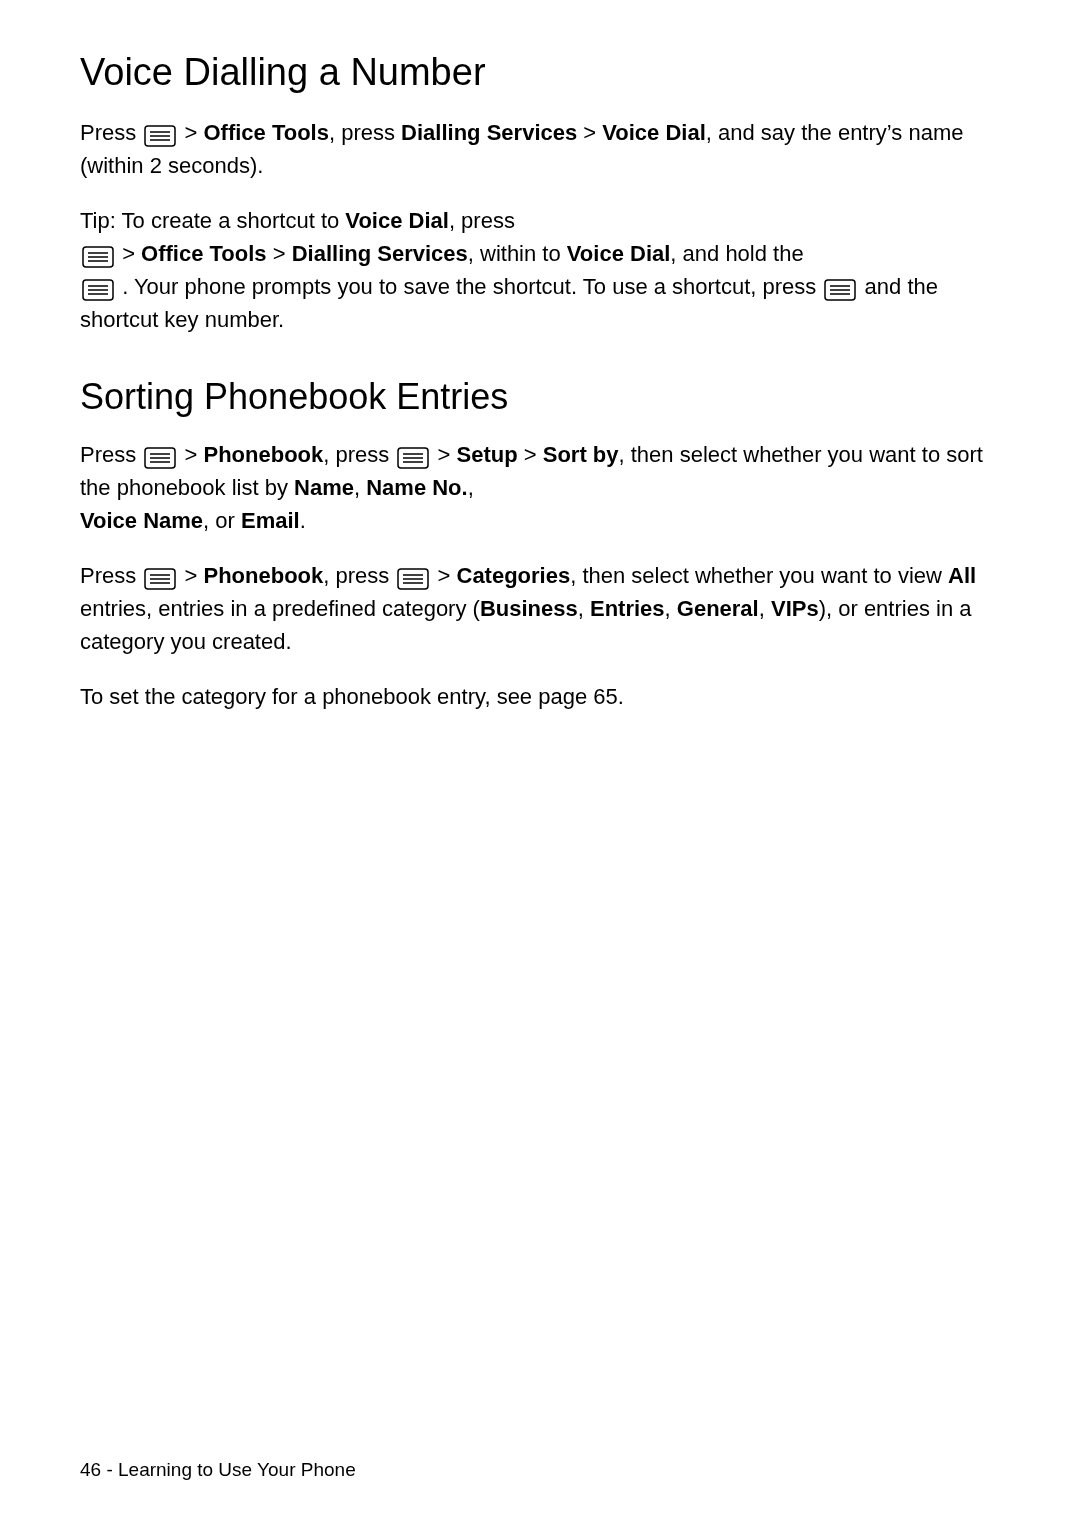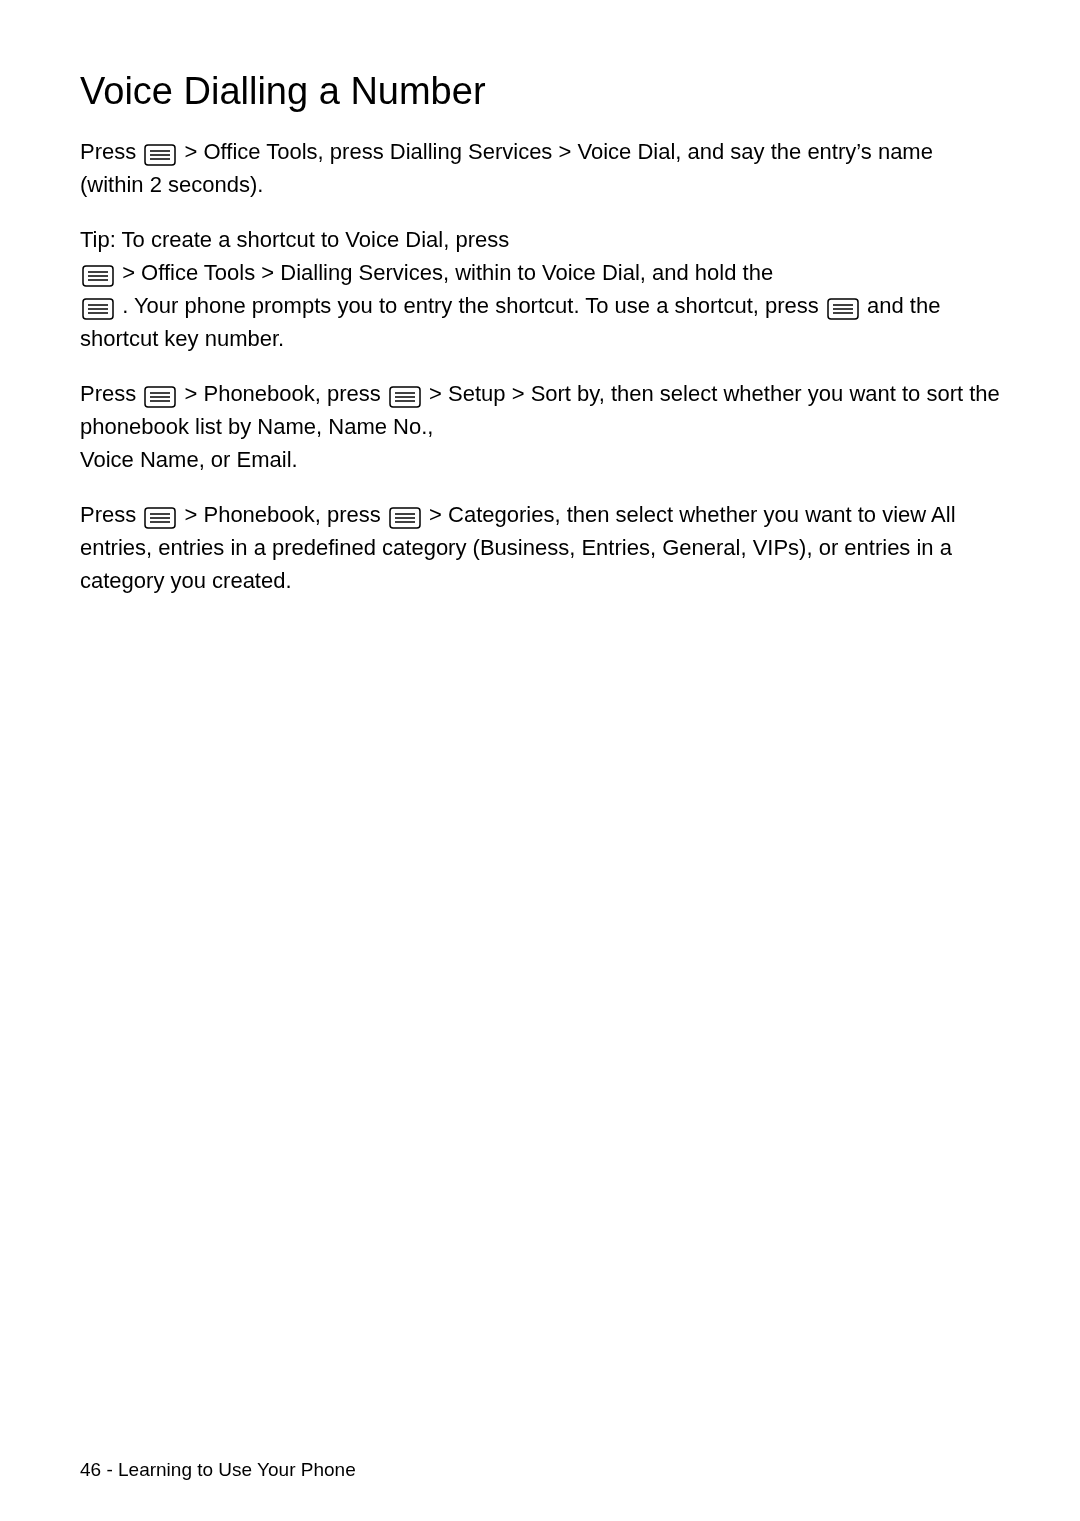--- a/index.html
+++ b/index.html
@@ -10,21 +10,21 @@
 
     body {
       background: #ffffff;
       font-family: 'Arial', 'Helvetica', sans-serif;
       width: 1080px;
       min-height: 1521px;
       position: relative;
     }
 
     .page {
-      padding: 60px 80px 80px 80px;
+      padding: 41px 80px 80px 80px;
       max-width: 1080px;
       min-height: 1521px;
       position: relative;
     }
 
     h1 {
       font-size: 38px;
       font-weight: normal;
       color: #000000;
       margin-bottom: 22px;
@@ -54,21 +54,21 @@
       position: relative;
       margin: 0 2px;
     }
 
     .menu-icon svg {
       width: 32px;
       height: 22px;
     }
 
     strong, b {
-      font-weight: normal;
+      font-weight: bold;
     }
 
     .footer {
       position: absolute;
       bottom: 40px;
       left: 80px;
       font-size: 19px;
       color: #000000;
     }
 
@@ -109,34 +109,35 @@
       </span>
       <span> &gt; </span><strong>Office Tools</strong><span> &gt; </span><strong>Dialling Services</strong><span>, within to </span><strong>Voice Dial</strong><span>, and hold the</span><br>
       <span class="menu-icon">
         <svg viewBox="0 0 32 22" xmlns="http://www.w3.org/2000/svg">
           <rect x="1" y="1" width="30" height="20" rx="3" ry="3" fill="none" stroke="#000" stroke-width="1.5"></rect>
           <line x1="6" y1="7" x2="26" y2="7" stroke="#000" stroke-width="1.5"></line>
           <line x1="6" y1="11" x2="26" y2="11" stroke="#000" stroke-width="1.5"></line>
           <line x1="6" y1="15" x2="26" y2="15" stroke="#000" stroke-width="1.5"></line>
         </svg>
       </span>
-      <span>. Your phone prompts you to entry the shortcut. To use a shortcut, press</span>
+      <span>. Your phone prompts you to save the shortcut. To use a shortcut, press</span>
       <span class="menu-icon">
         <svg viewBox="0 0 32 22" xmlns="http://www.w3.org/2000/svg">
           <rect x="1" y="1" width="30" height="20" rx="3" ry="3" fill="none" stroke="#000" stroke-width="1.5"></rect>
           <line x1="6" y1="7" x2="26" y2="7" stroke="#000" stroke-width="1.5"></line>
           <line x1="6" y1="11" x2="26" y2="11" stroke="#000" stroke-width="1.5"></line>
           <line x1="6" y1="15" x2="26" y2="15" stroke="#000" stroke-width="1.5"></line>
         </svg>
       </span>
       <span> and the shortcut key number.</span>
     </p>
   </div>
 
   <div class="section">
+    <h2>Sorting Phonebook Entries</h2>
 
     <p>
       <span>Press</span>
       <span class="menu-icon">
         <svg viewBox="0 0 32 22" xmlns="http://www.w3.org/2000/svg">
           <rect x="1" y="1" width="30" height="20" rx="3" ry="3" fill="none" stroke="#000" stroke-width="1.5"></rect>
           <line x1="6" y1="7" x2="26" y2="7" stroke="#000" stroke-width="1.5"></line>
           <line x1="6" y1="11" x2="26" y2="11" stroke="#000" stroke-width="1.5"></line>
           <line x1="6" y1="15" x2="26" y2="15" stroke="#000" stroke-width="1.5"></line>
         </svg>
@@ -173,17 +174,18 @@
         <svg viewBox="0 0 32 22" xmlns="http://www.w3.org/2000/svg">
           <rect x="1" y="1" width="30" height="20" rx="3" ry="3" fill="none" stroke="#000" stroke-width="1.5"></rect>
           <line x1="6" y1="7" x2="26" y2="7" stroke="#000" stroke-width="1.5"></line>
           <line x1="6" y1="11" x2="26" y2="11" stroke="#000" stroke-width="1.5"></line>
           <line x1="6" y1="15" x2="26" y2="15" stroke="#000" stroke-width="1.5"></line>
         </svg>
       </span>
       <span> &gt; </span><strong>Categories</strong><span>, then select whether you want to view </span><strong>All</strong><span> entries, entries in a predefined category (</span><strong>Business</strong><span>, </span><strong>Entries</strong><span>, </span><strong>General</strong><span>, </span><strong>VIPs</strong><span>), or entries in a category you created.</span>
     </p>
 
+    <p>To set the category for a phonebook entry, see page 65.</p>
   </div>
 
   <div class="footer">46 - Learning to Use Your Phone</div>
 
 </div>
 
 </body></html>

